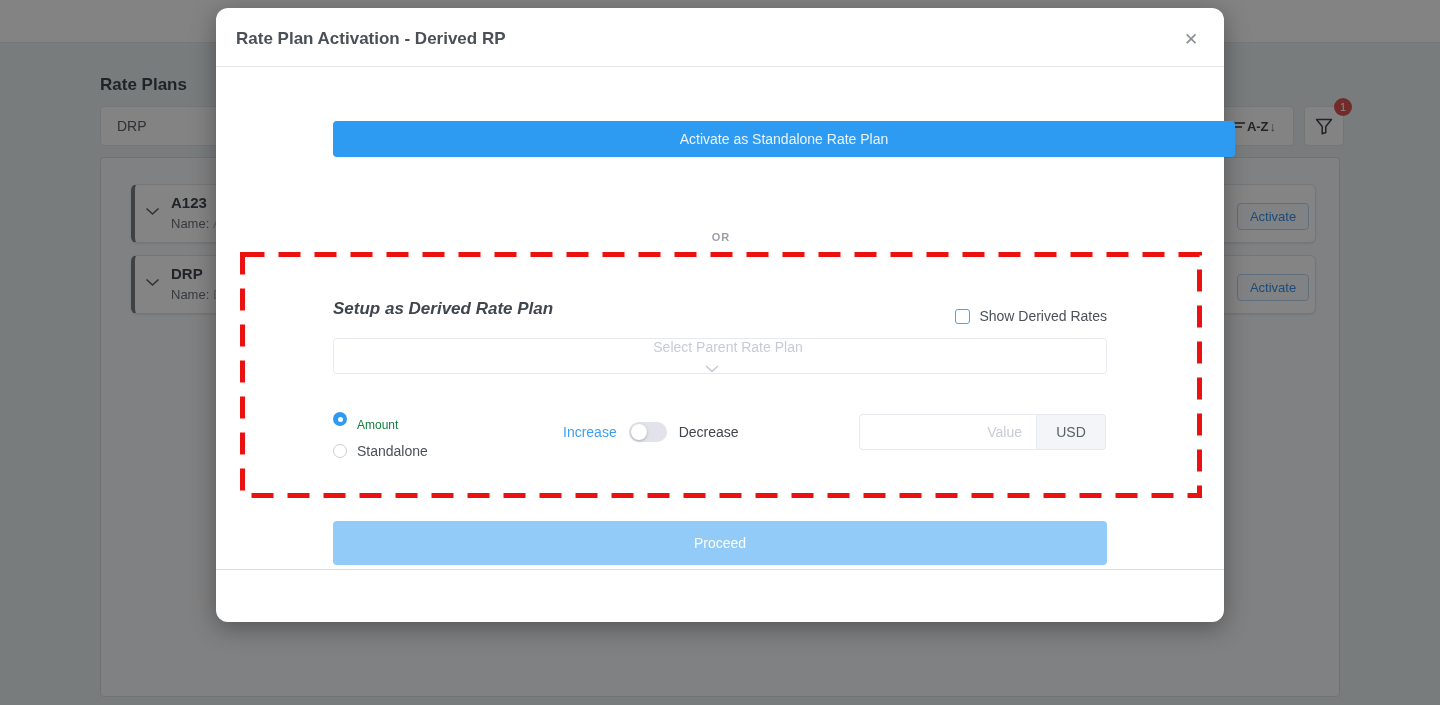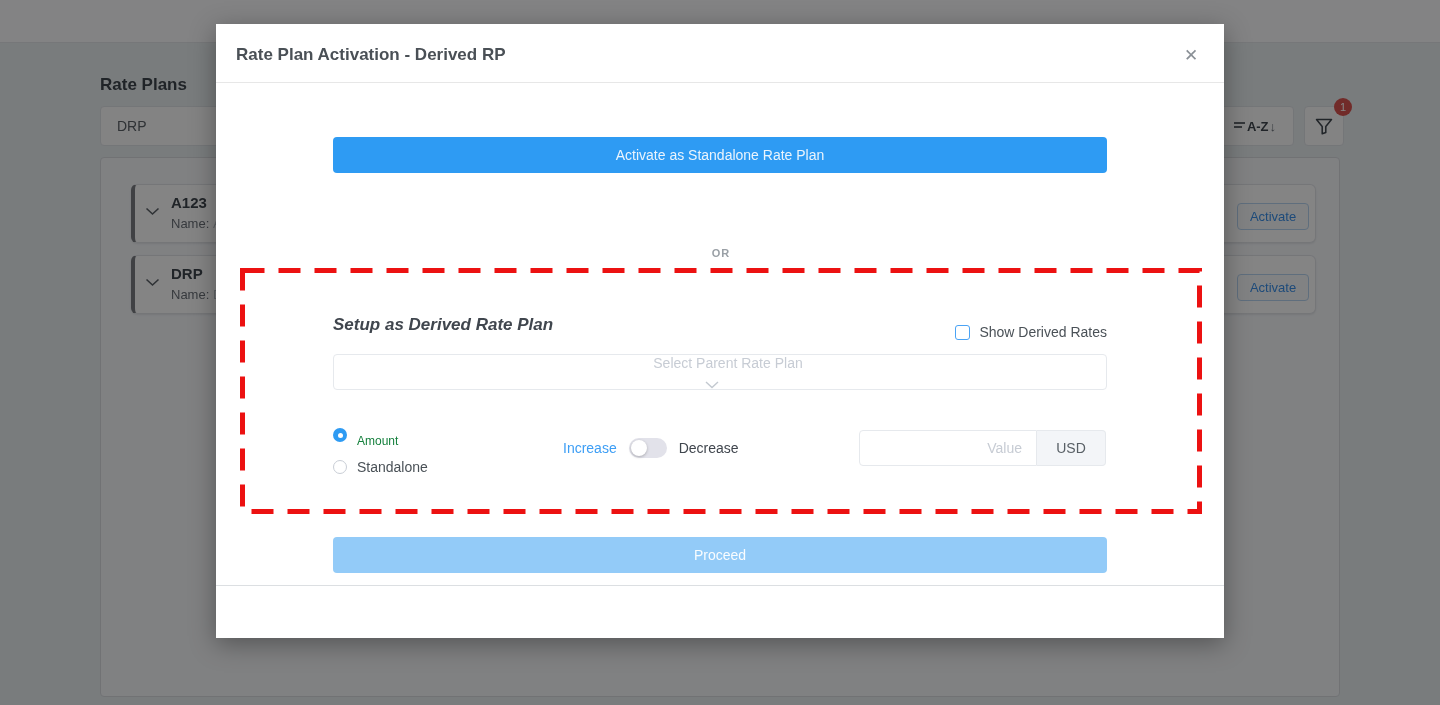--- a/index.html
+++ b/index.html
@@ -39,30 +39,30 @@
   .row-name { position:absolute; left:36px; top:31px; font-size:13px; color:#6a7077; }
   .row-name .nv { color:#b9bec6; }
   .row-btn-hidden { position:absolute; right:92px; top:18px; width:60px; height:27px;
     background:#f7fafc; border:1px solid #b7d4f0; border-radius:4px; }
   .activate-btn { position:absolute; right:6px; top:18px; width:72px; height:27px;
     background:#f7fafc; border:1px solid #b7d4f0; border-radius:4px;
     font-size:13px; color:#3a8fe8; display:flex; align-items:center; justify-content:center; cursor:pointer;margin-left:28px; }
   
   .overlay { position:absolute; inset:0; background:rgba(0,0,0,0.48); }
   
-  .modal { position:absolute; left:216px; top:24px; width:1008px; height:614px;
-    background:#ffffff; border-radius:0; box-shadow:0 6px 24px rgba(0,0,0,0.35); }
+  .modal { position:absolute; left:216px; top:8px; width:1008px; height:614px;
+    background:#ffffff; border-radius:12px; box-shadow:0 6px 24px rgba(0,0,0,0.35); }
   .modal-header { position:absolute; top:0; left:0; right:0; height:59px;
     border-bottom:1px solid #e7e7e7; }
   .modal-title { position:absolute; left:20px; top:21px; font-size:17px;
     font-weight:bold; color:#4a5056; }
   .close-button { position:absolute; right:22px; top:20px; width:22px; height:22px;
     display:flex; align-items:center; justify-content:center; font-size:17px;
     color:#8a9096; cursor:pointer; }
-  .standalone-btn { position:absolute; left:117px; top:113px; width:774px; height:36px;
+  .standalone-btn { position:absolute; left:117px; top:113px; width:902px; height:36px;
     background:#2e9bf3; border:none; border-radius:4px; color:#eaf4fd; font-size:14px;
     font-family:"Liberation Sans",sans-serif; cursor:pointer; }
   .or-row { position:absolute; left:24px; top:222px; width:962px; height:14px;
     display:flex; align-items:center;flex-direction:column; }
   .or-line { flex:1; border-top:1px solid #d8dade; }
   .or-text { margin:0 72px; font-size:11px; font-weight:bold; letter-spacing:1px; color:#9aa0a6; }
   .dashed-rect { position:absolute; left:24px; top:244px; }
   .section-heading { position:absolute; left:117px; top:291px; font-size:17px;
     font-weight:bold; color:#40464e;font-style:italic; }
   .show-derived { position:absolute; right:117px; top:300px; display:flex;
@@ -92,21 +92,21 @@
   .toggle .knob { position:absolute; left:2px; top:2px; width:16px; height:16px;
     border-radius:50%; background:#fff; box-shadow:0 1px 3px rgba(0,0,0,0.25); }
   .value-group { position:absolute; left:643px; top:406px; display:flex; }
   .value-input { width:178px; height:36px; border:1px solid #e6e9ed;
     border-radius:4px 0 0 4px; padding-right:14px; text-align:right; font-size:14px;
     color:#5a6066; font-family:"Liberation Sans",sans-serif; outline:none; }
   .value-input::placeholder { color:#c7ccd4; }
   .currency-addon { width:69px; height:36px; background:#f3f5f8;
     border:1px solid #e6e9ed; border-left:none; border-radius:0 4px 4px 0;
     display:flex; align-items:center; justify-content:center; font-size:14px; color:#596066; }
-  .proceed-btn { position:absolute; left:117px; top:513px; width:774px; height:36px;
+  .proceed-btn { position:absolute; left:117px; top:513px; width:774px; height:44px;
     background:#93cbf8; border:none; border-radius:4px; color:rgba(255,255,255,0.95);
     font-size:14px; font-family:"Liberation Sans",sans-serif; cursor:default; }
   .modal-footer-line { position:absolute; left:0; right:0; top:561px;
     border-top:1px solid #dcdfe2; }
 </style>
 </head>
 <body>
 
 <div class="navbar"></div>
 

